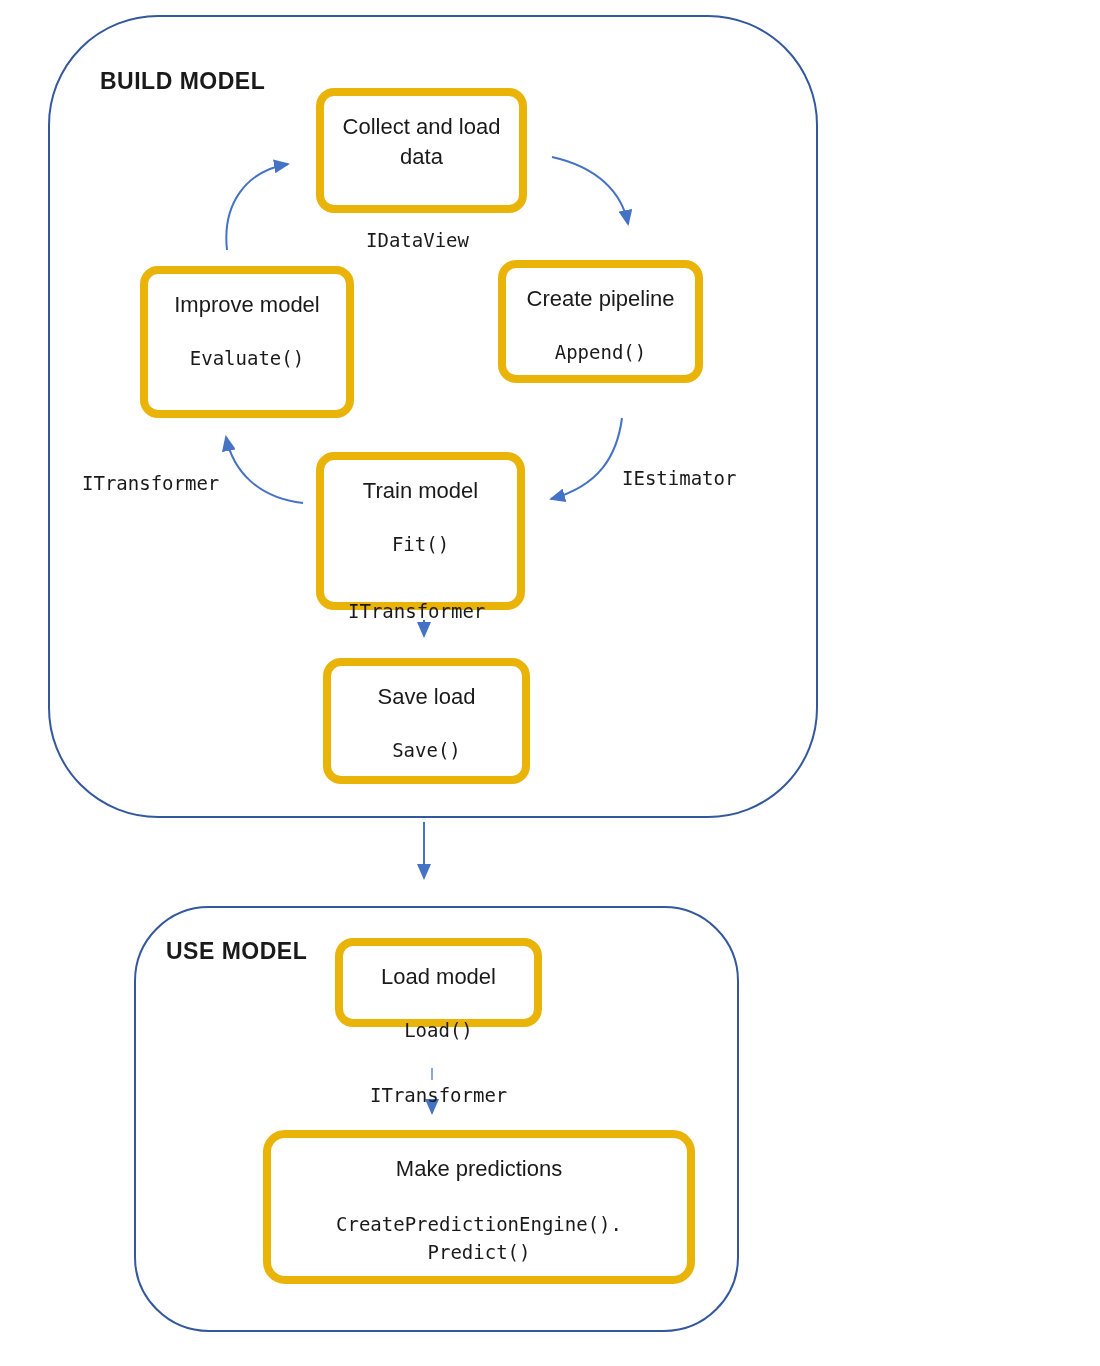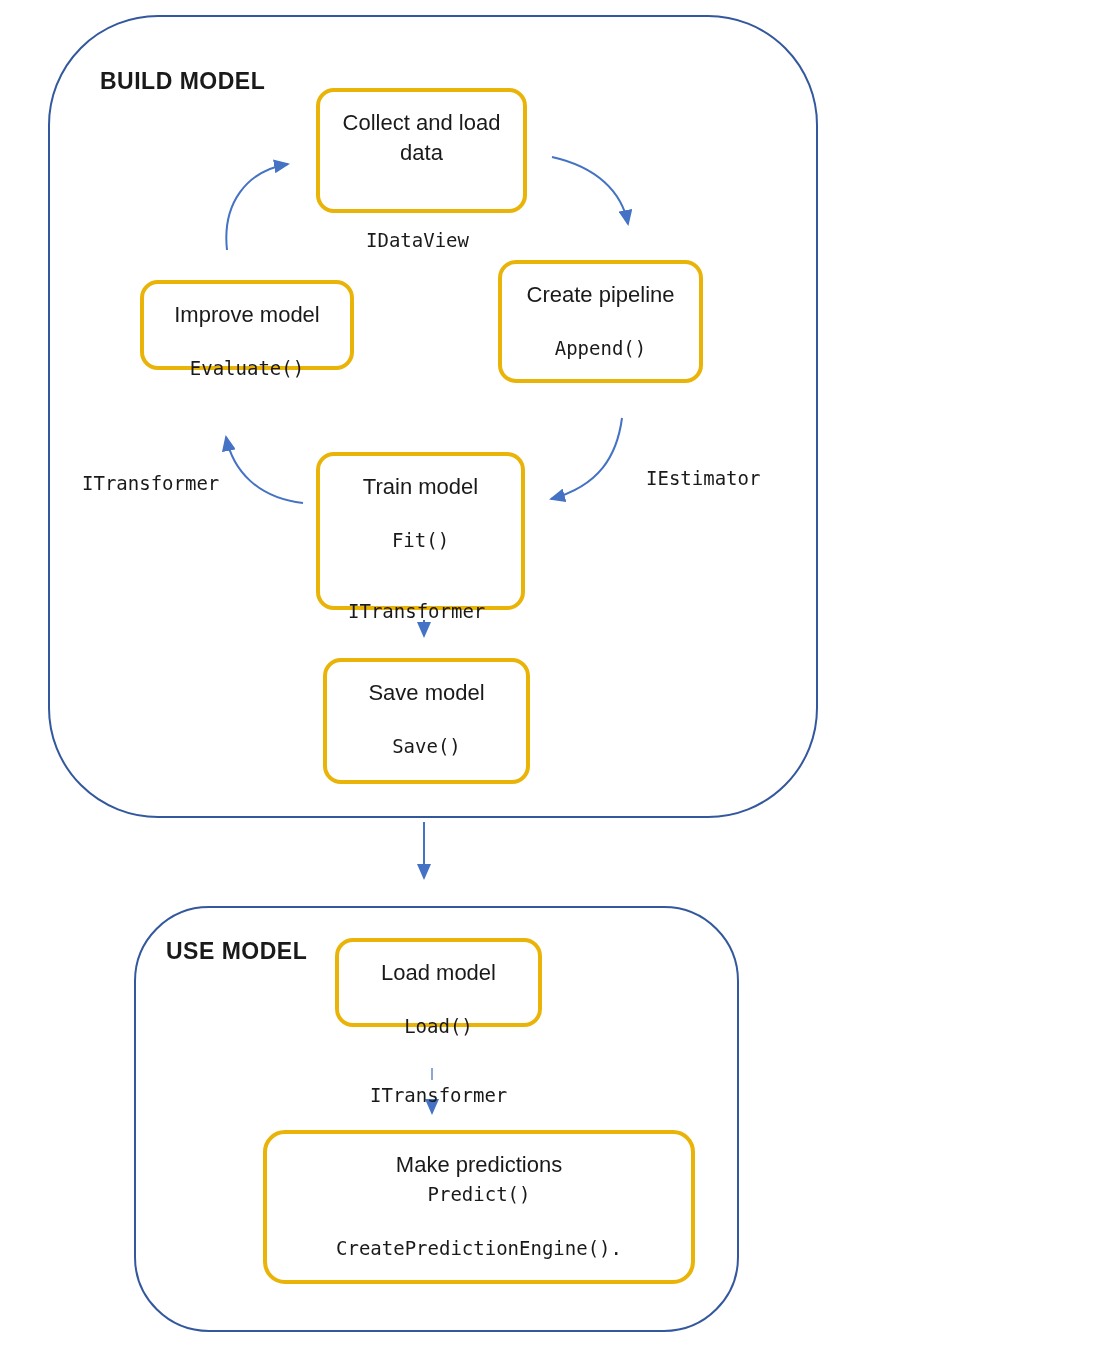--- a/index.html
+++ b/index.html
@@ -2,37 +2,37 @@
 <html><head>
 <meta charset="utf-8">
 <style>
   html,body{margin:0;padding:0;background:#ffffff;}
   body{width:1100px;height:1366px;position:relative;overflow:hidden;
        font-family:"Liberation Sans",sans-serif;color:#1f1f1f;}
   .container{position:absolute;border:2px solid #33589d;background:transparent;}
   .container.build{left:48px;top:15px;width:766px;height:799px;border-radius:110px;}
   .container.use{left:134px;top:906px;width:601px;height:422px;border-radius:75px;}
   .section-label{position:absolute;font-size:23px;letter-spacing:.5px;color:#1a1a1a;font-weight:bold;}
-  .node{position:absolute;border:4px solid #eab308;border-radius:18px;background:#ffffff;
+  .node{position:absolute;border:8px solid #eab308;border-radius:18px;background:#ffffff;
         box-sizing:border-box;text-align:center;padding-top:16px;}
   .node-title{font-size:22px;line-height:30px;color:#1a1a1a;}
   .node-code{font-family:"DejaVu Sans Mono",monospace;font-size:19px;line-height:28px;
              margin-top:24px;color:#1a1a1a;}
   .node.collect{left:316px;top:88px;width:211px;height:125px;}
-  .node.improve{left:140px;top:280px;width:214px;height:90px;}
+  .node.improve{left:140px;top:266px;width:214px;height:152px;}
   .node.pipeline{left:498px;top:260px;width:205px;height:123px;}
   .node.train{left:316px;top:452px;width:209px;height:158px;}
   .node.save{left:323px;top:658px;width:207px;height:126px;}
   .node.load{left:335px;top:938px;width:207px;height:89px;}
   .node.predict{left:263px;top:1130px;width:432px;height:154px;border-radius:22px;}
   .edge-label{position:absolute;font-family:"DejaVu Sans Mono",monospace;font-size:19px;
               color:#1a1a1a;white-space:nowrap;}
   .lbl-idataview{left:366px;top:229px;}
   .lbl-itransformer-left{left:82px;top:472px;}
-  .lbl-iestimator{left:622px;top:467px;margin-left:24px;}
+  .lbl-iestimator{left:622px;top:467px;}
   .lbl-itransformer-mid{left:348px;top:600px;}
   .lbl-itransformer-low{left:370px;top:1084px;}
   svg.arrows{position:absolute;left:0;top:0;width:1100px;height:1366px;pointer-events:none;}
 </style>
 </head>
 <body>
 
 <div class="container build"></div>
 <div class="section-label" style="left:100px;top:68px;">BUILD MODEL</div>
 
@@ -70,32 +70,32 @@
   <div class="node-title">Create pipeline</div>
   <div class="node-code">Append()</div>
 </div>
 
 <div class="node train">
   <div class="node-title">Train model</div>
   <div class="node-code">Fit()</div>
 </div>
 
 <div class="node save">
-  <div class="node-title">Save model</div>
+  <div class="node-title">Save load</div>
   <div class="node-code">Save()</div>
 </div>
 
 <div class="node load">
   <div class="node-title">Load model</div>
   <div class="node-code">Load()</div>
 </div>
 
 <div class="node predict">
   <div class="node-title">Make predictions</div>
+  <div class="node-code" style="margin-top:26px;">CreatePredictionEngine().</div>
   <div class="node-code" style="margin-top:0;">Predict()</div>
-  <div class="node-code" style="margin-top:26px;">CreatePredictionEngine().</div>
 </div>
 
 <div class="edge-label lbl-idataview">IDataView</div>
 <div class="edge-label lbl-itransformer-left">ITransformer</div>
 <div class="edge-label lbl-iestimator">IEstimator</div>
 <div class="edge-label lbl-itransformer-mid">ITransformer</div>
 <div class="edge-label lbl-itransformer-low">ITransformer</div>
 
 </body></html>

